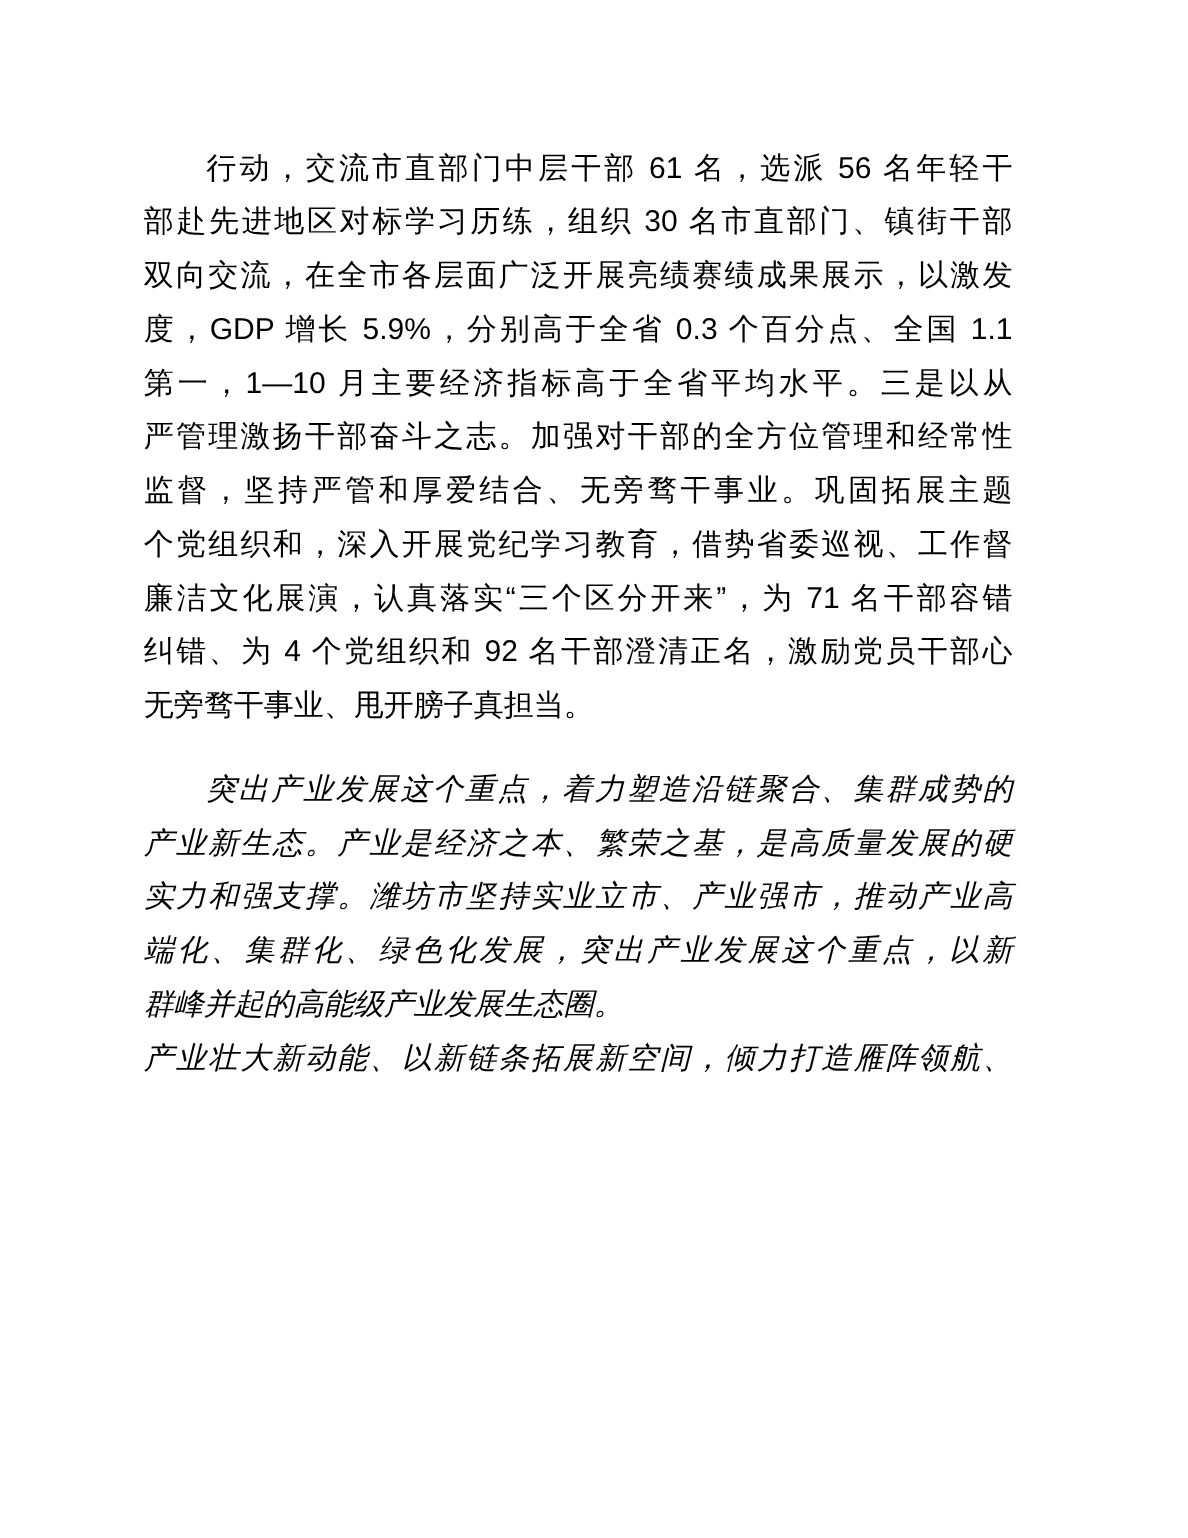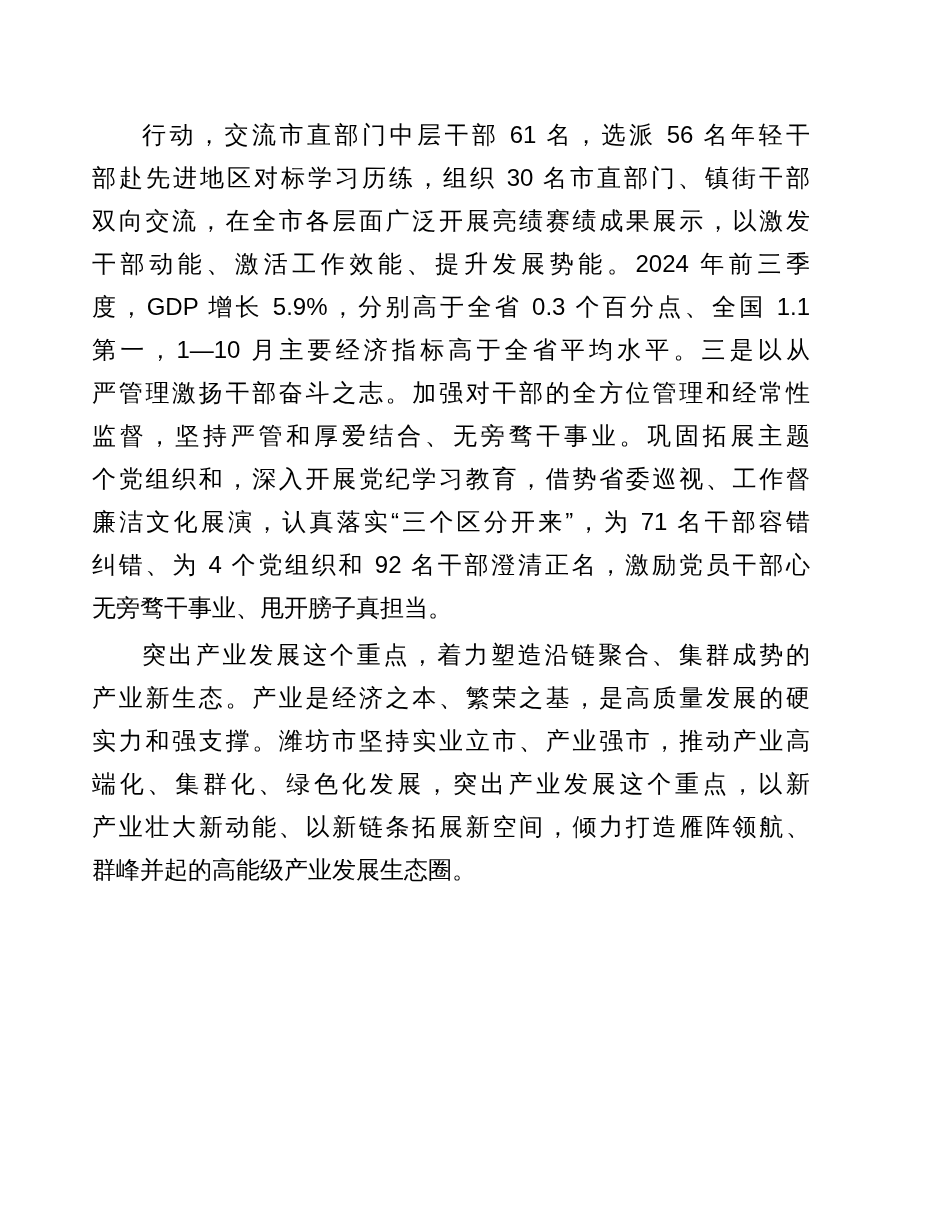--- a/index.html
+++ b/index.html
@@ -11,27 +11,28 @@
     height: 1230px;
     background: #ffffff;
     color: #000000;
     font-family: "Liberation Sans", sans-serif;
     overflow: hidden;
   }
   .page {
     box-sizing: border-box;
     width: 950px;
     height: 1230px;
-    padding: 113px 140px 0 92px;
+    padding: 113px 140px 0 115px;
   }
   .paragraph {
     margin: 0;
   }
   .paragraph + .paragraph {
-    margin-top: 4px;
+    margin-top: 24px;
+    font-style: italic;
   }
   .line {
     font-size: 24px;
     line-height: 43px;
     height: 43px;
     text-align: justify;
     text-align-last: justify;
     letter-spacing: 0;
   }
   .line.first {
@@ -43,33 +44,32 @@
 </style>
 </head>
 <body>
 
 <div class="page">
 
   <div class="paragraph">
     <div class="line first">行动，交流市直部门中层干部 61 名，选派 56 名年轻干</div>
     <div class="line">部赴先进地区对标学习历练，组织 30 名市直部门、镇街干部</div>
     <div class="line">双向交流，在全市各层面广泛开展亮绩赛绩成果展示，以激发</div>
-    <div class="line">干部动能、激活工作效能、提升发展势能。2024 年前三季</div>
     <div class="line">度，GDP 增长 5.9%，分别高于全省 0.3 个百分点、全国 1.1</div>
     <div class="line">第一，1—10 月主要经济指标高于全省平均水平。三是以从</div>
     <div class="line">严管理激扬干部奋斗之志。加强对干部的全方位管理和经常性</div>
     <div class="line">监督，坚持严管和厚爱结合、无旁骛干事业。巩固拓展主题</div>
     <div class="line">个党组织和，深入开展党纪学习教育，借势省委巡视、工作督</div>
     <div class="line">廉洁文化展演，认真落实“三个区分开来”，为 71 名干部容错</div>
     <div class="line">纠错、为 4 个党组织和 92 名干部澄清正名，激励党员干部心</div>
     <div class="line last">无旁骛干事业、甩开膀子真担当。</div>
   </div>
 
   <div class="paragraph">
     <div class="line first">突出产业发展这个重点，着力塑造沿链聚合、集群成势的</div>
     <div class="line">产业新生态。产业是经济之本、繁荣之基，是高质量发展的硬</div>
     <div class="line">实力和强支撑。潍坊市坚持实业立市、产业强市，推动产业高</div>
     <div class="line">端化、集群化、绿色化发展，突出产业发展这个重点，以新</div>
+    <div class="line last">群峰并起的高能级产业发展生态圈。</div>
     <div class="line">产业壮大新动能、以新链条拓展新空间，倾力打造雁阵领航、</div>
-    <div class="line last">群峰并起的高能级产业发展生态圈。</div>
   </div>
 
 </div>
 
 </body></html>

